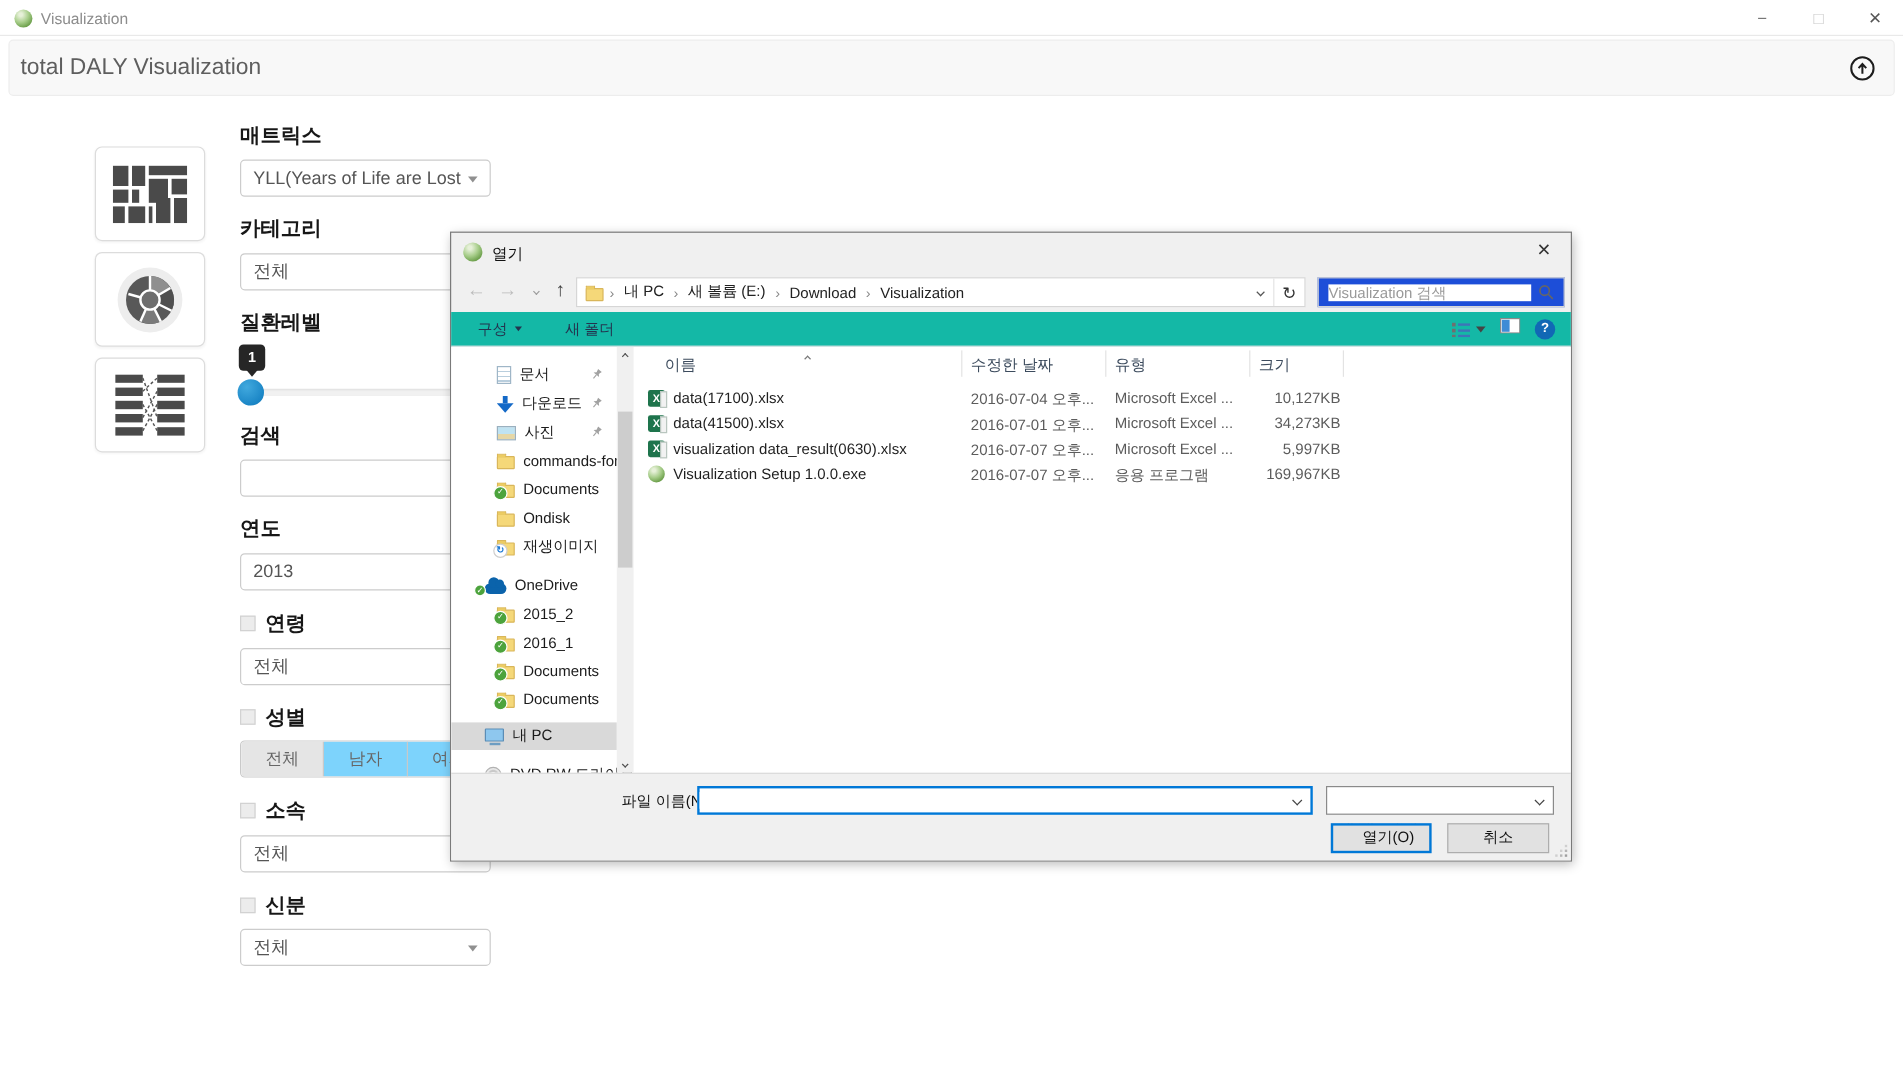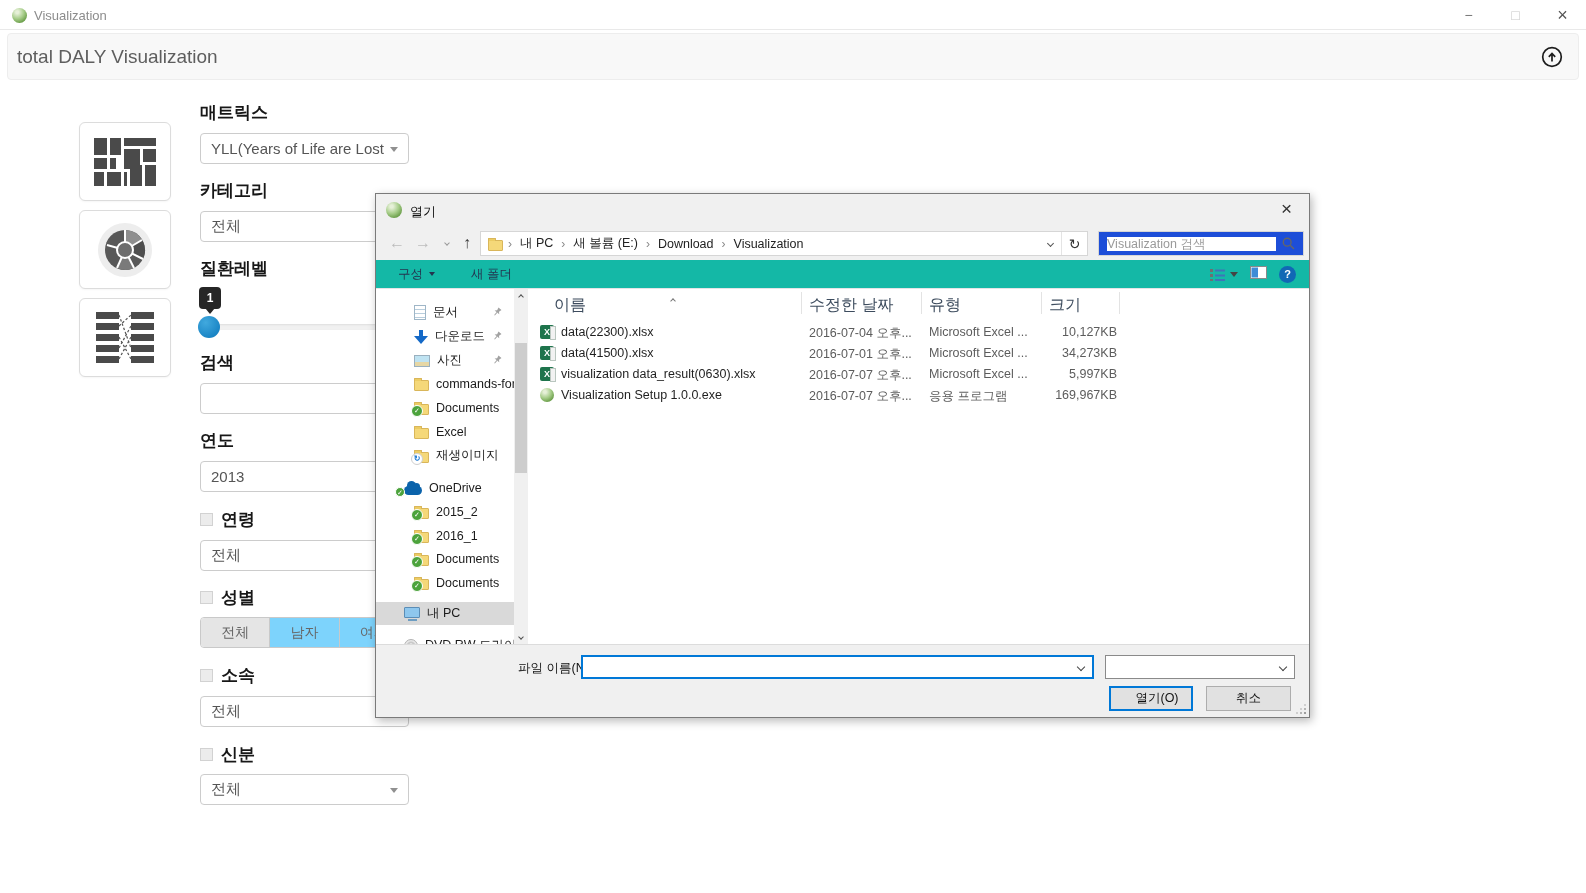--- a/index.html
+++ b/index.html
@@ -153,21 +153,21 @@
   .icon-disc { width:14px; height:14px; border-radius:50%; border:1px solid #b2b2b2;
     background:radial-gradient(circle, #fff 0 2px, #c9c9c9 3px 4px, #e8e8e8 5px); }
 
   .sb-scroll { position:absolute; left:138px; top:0; bottom:0; width:14px; background:#f0f0f0; }
   .sb-arrow { position:absolute; left:0; width:14px; height:15px; display:flex; align-items:center;
     justify-content:center; color:#505050; }
   .sb-arrow .chv { width:4px; height:4px; }
   .sb-thumb { position:absolute; left:1px; right:1px; top:54px; height:130px; background:#cdcdcd; }
 
   .file-area { position:absolute; left:152px; top:0; right:1px; bottom:0; }
-  .fl-header { position:absolute; top:3px; left:0; right:0; height:22px; font-size:16px;
+  .fl-header { position:absolute; top:3px; left:0; right:0; height:22px; font-size:13px;
     color:#3d4c5e; }
   .fl-h { position:absolute; top:3px; white-space:nowrap; }
   .fl-sep { position:absolute; top:0; height:22px; width:1px; background:#e3e3e3; }
   .sort-caret { position:absolute; left:143px; top:-3px; color:#777; }
   .sort-caret .chv { width:4px; height:4px; border-width:1px; }
   .frow { position:absolute; left:0; right:0; height:21px; font-size:12.5px; }
   .fr-icon { position:absolute; left:12px; top:3px; }
   .fr-name { position:absolute; left:33px; top:3px; color:#1f1f1f; white-space:nowrap; }
   .fr-date { position:absolute; left:281px; top:3px; color:#5c5c5c; white-space:nowrap; }
   .fr-type { position:absolute; left:401px; top:3px; color:#5c5c5c; white-space:nowrap; }
@@ -437,21 +437,21 @@
     <div class="sb-item ind2" style="top:83px">
       <span class="sbi icon-folder"></span>
       <span>commands-for-</span>
     </div>
     <div class="sb-item ind2" style="top:107px">
       <span class="sbi icon-folder badge-check"></span>
       <span>Documents</span>
     </div>
     <div class="sb-item ind2" style="top:131px">
       <span class="sbi icon-folder"></span>
-      <span>Excel</span>
+      <span>Ondisk</span>
     </div>
     <div class="sb-item ind2" style="top:155px">
       <span class="sbi icon-folder badge-sync"></span>
       <span>재생이미지</span>
     </div>
     <div class="sb-item ind1" style="top:187px">
       <span class="sbi icon-cloud"></span>
         <span class="cloud-check"></span>
       <span>OneDrive</span>
     </div>
@@ -498,21 +498,21 @@
         <span class="fl-h" style="left:401px">유형</span>
         <span class="fl-h" style="left:521px">크기</span>
         <span class="fl-sep" style="left:273px"></span>
         <span class="fl-sep" style="left:393px"></span>
         <span class="fl-sep" style="left:513px"></span>
         <span class="fl-sep" style="left:591px"></span>
       </div>
 
       <div class="frow" style="top:33px">
         <span class="fr-icon sbi icon-excel"></span>
-        <span class="fr-name">data(22300).xlsx</span>
+        <span class="fr-name">data(17100).xlsx</span>
         <span class="fr-date">2016-07-04 오후...</span>
         <span class="fr-type">Microsoft Excel ...</span>
         <span class="fr-size">10,127KB</span>
       </div>
       <div class="frow" style="top:54px">
         <span class="fr-icon sbi icon-excel"></span>
         <span class="fr-name">data(41500).xlsx</span>
         <span class="fr-date">2016-07-01 오후...</span>
         <span class="fr-type">Microsoft Excel ...</span>
         <span class="fr-size">34,273KB</span>

